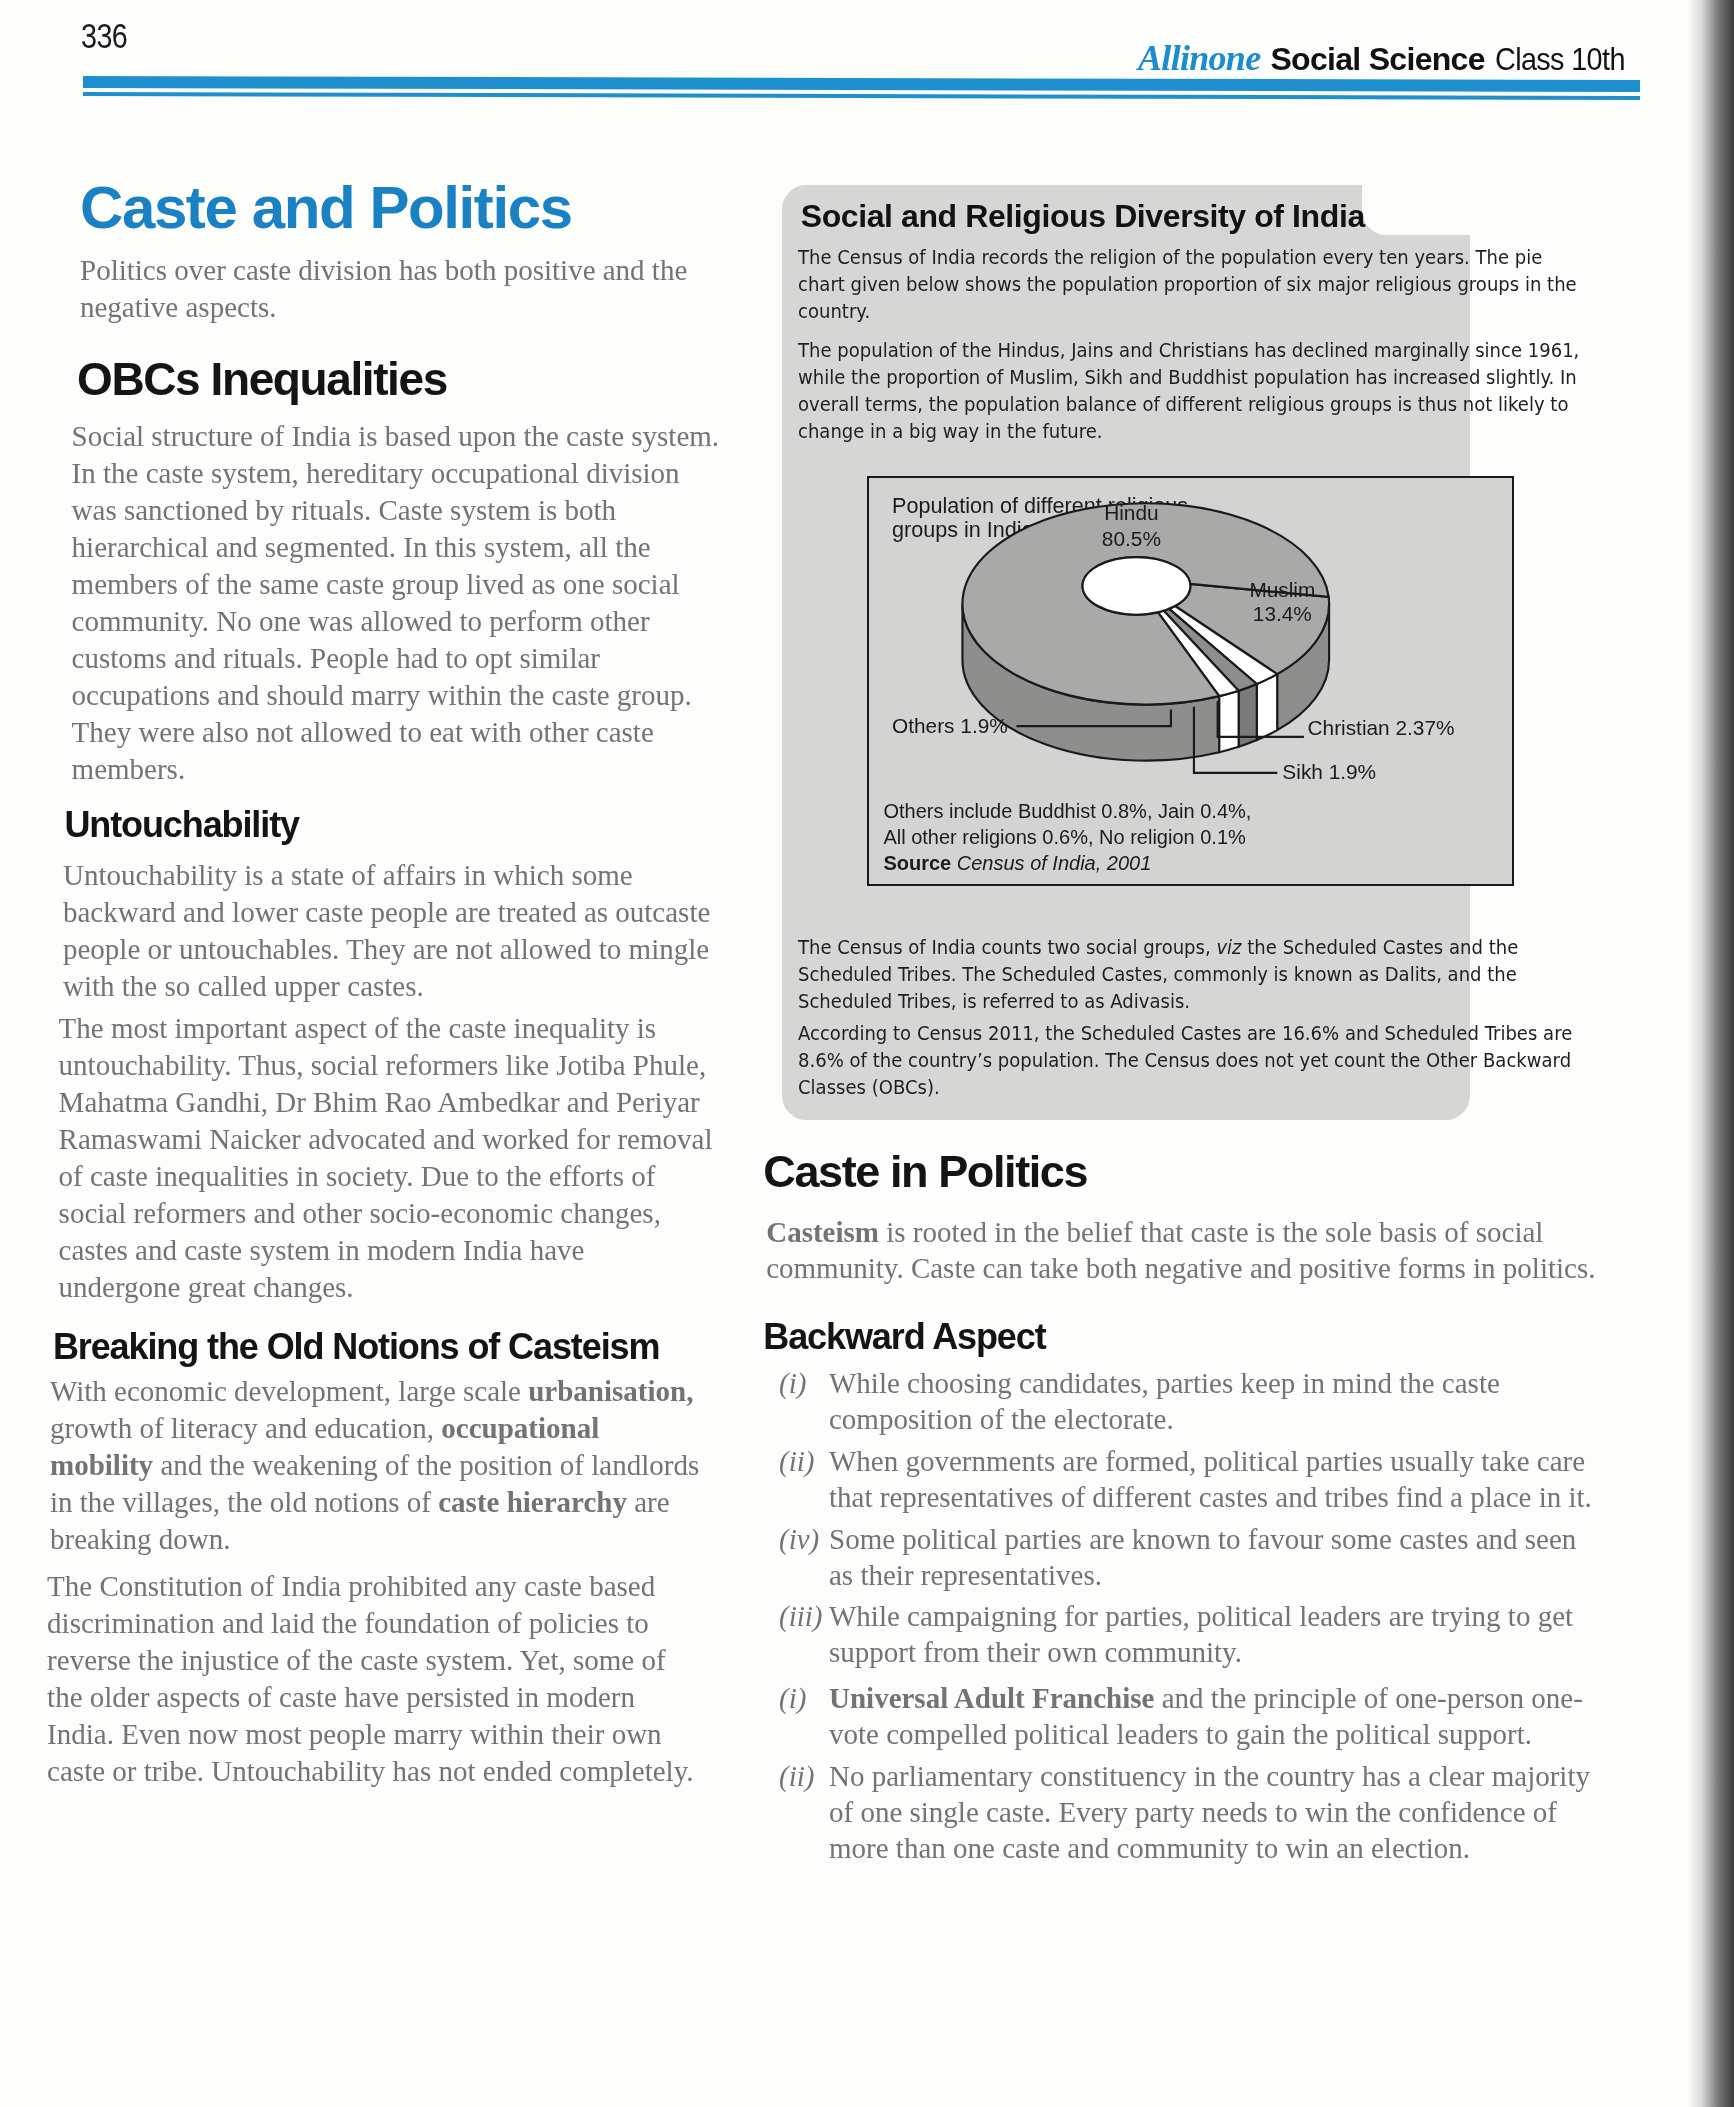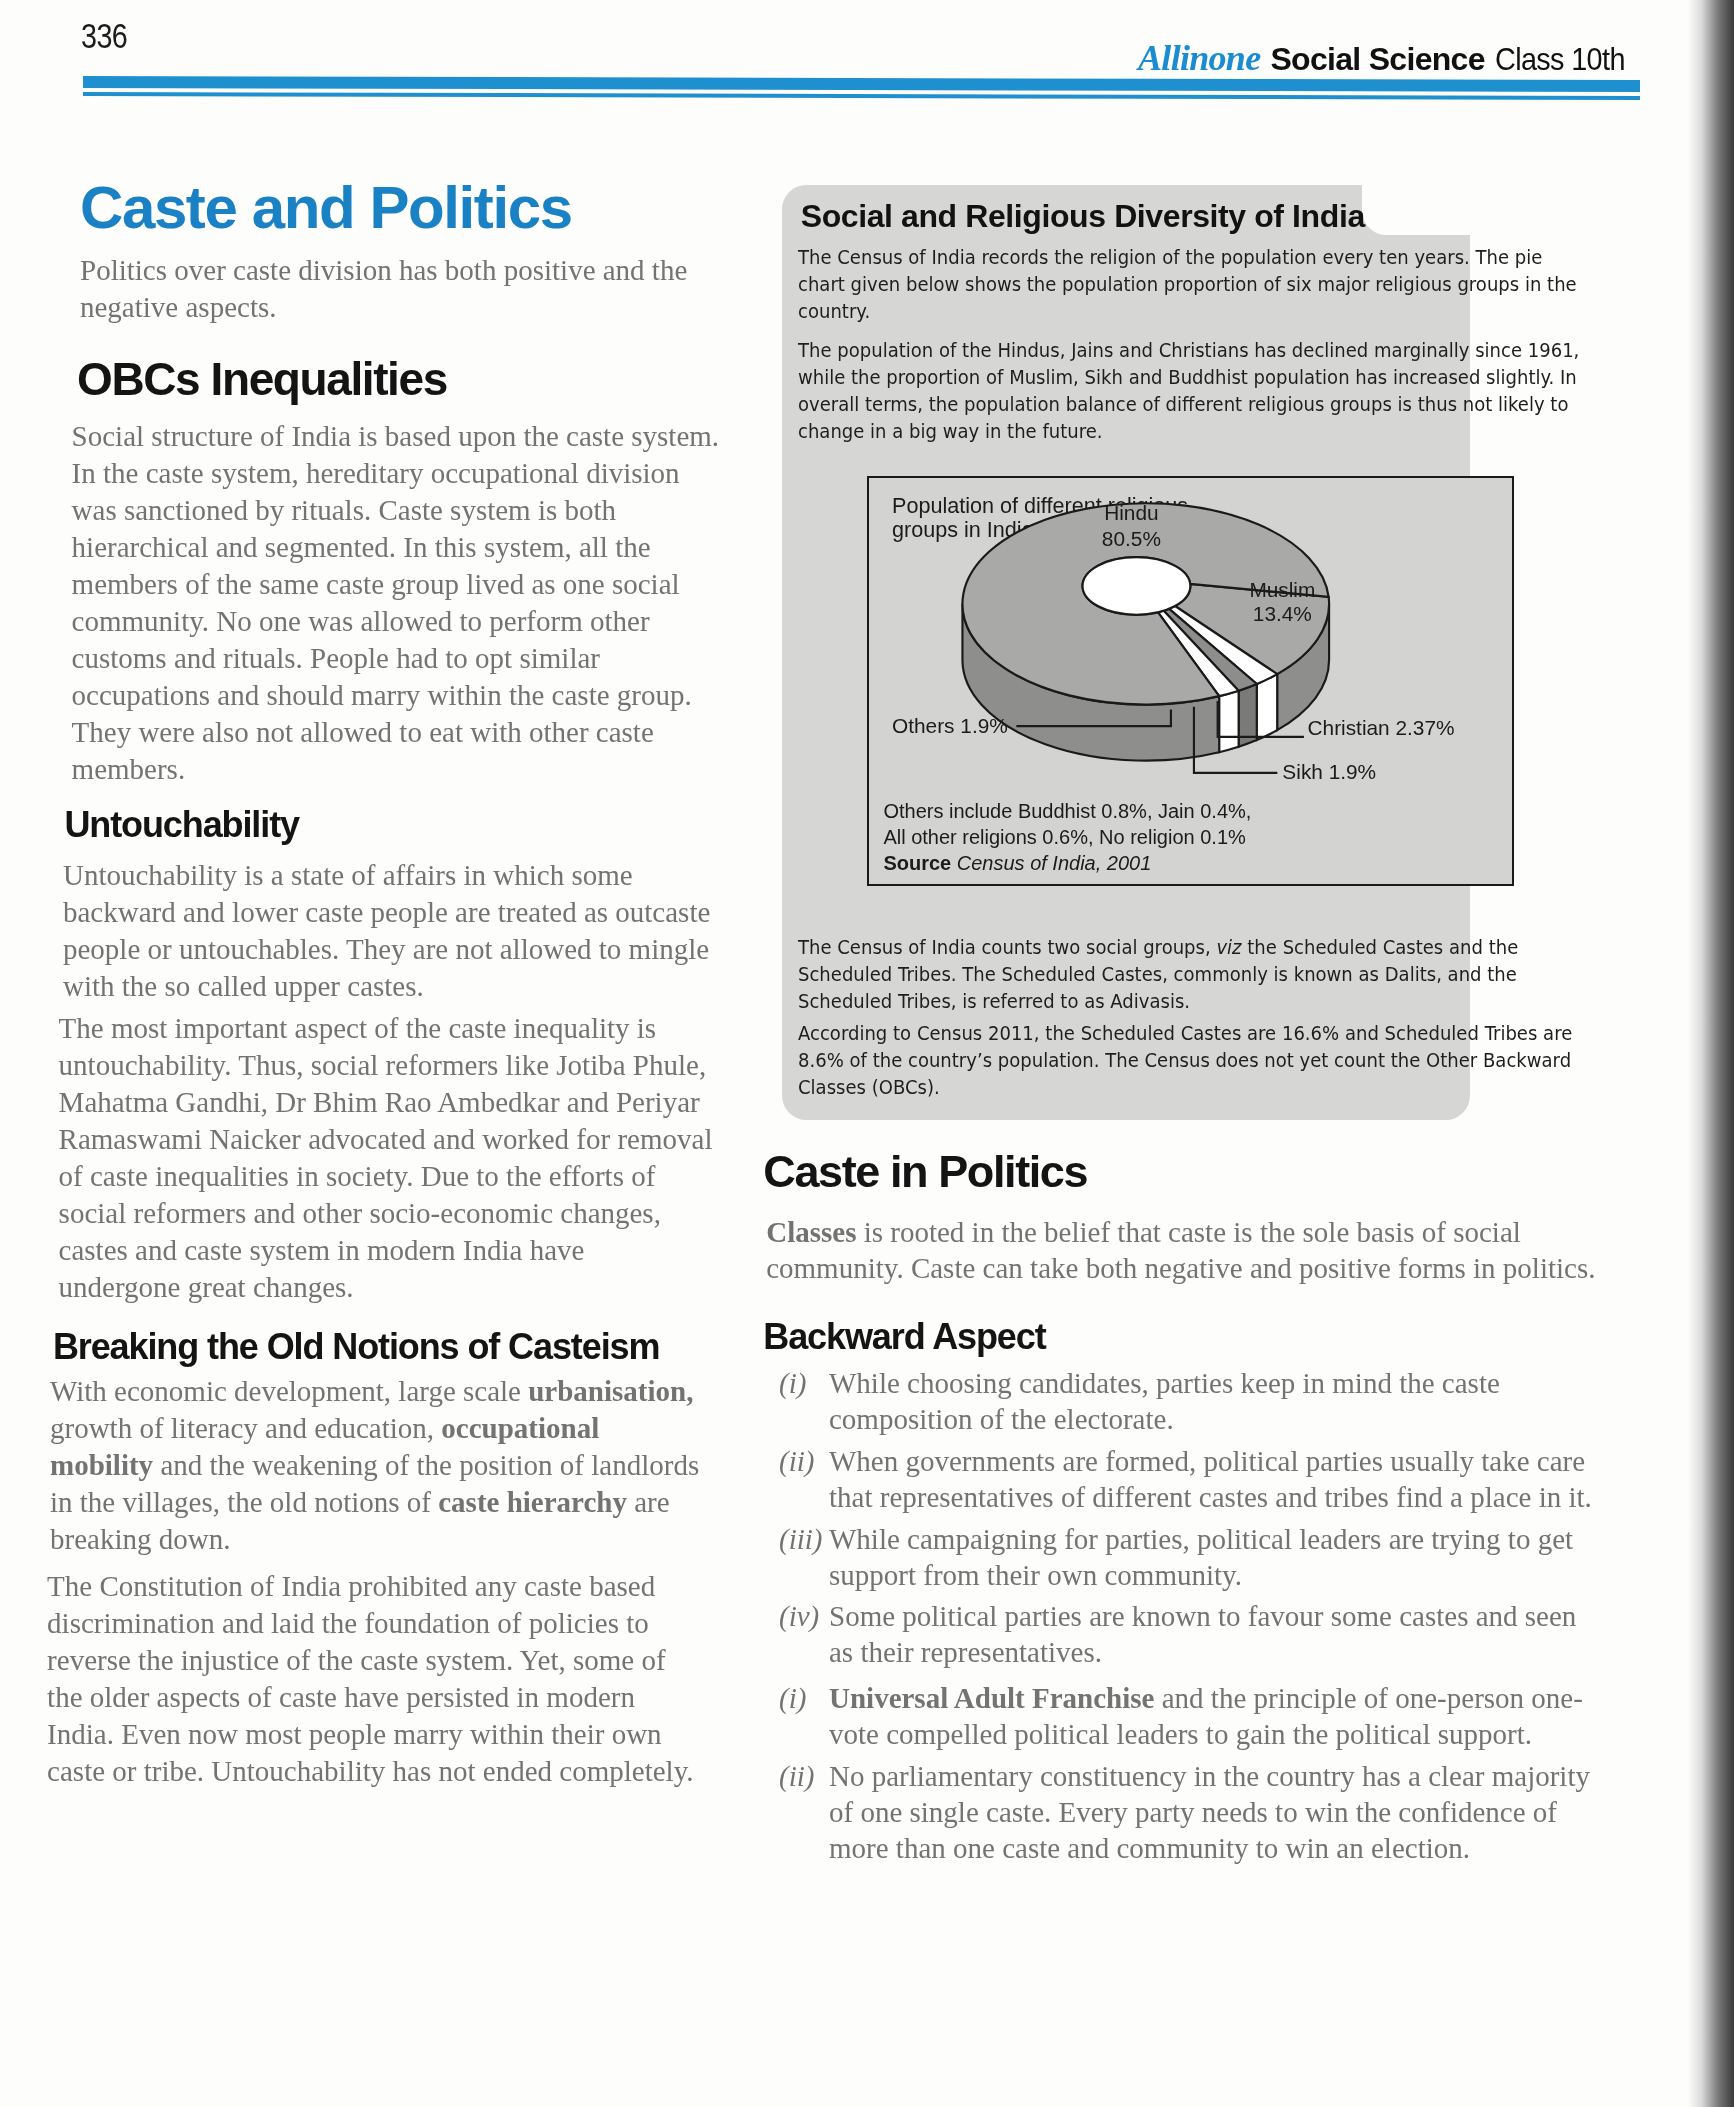--- a/index.html
+++ b/index.html
@@ -118,39 +118,39 @@
     <div class="chart-note" style="top:348px;text-align:center;">All other religions 0.6%, No religion 0.1%</div>
     <div class="chart-note" style="top:374px;"><b>Source</b> <i>Census of India, 2001</i></div>
   </div>
 
   <div class="box-para" style="top:749px;"><span>The Census of India counts two social groups, </span><i>viz</i><span> the Scheduled Castes and the Scheduled Tribes. The Scheduled Castes, commonly is known as Dalits, and the Scheduled Tribes, is referred to as Adivasis.</span></div>
   <div class="box-para" style="top:835px;">According to Census 2011, the Scheduled Castes are 16.6% and Scheduled Tribes are 8.6% of the country’s population. The Census does not yet count the Other Backward Classes (OBCs).</div>
 </div>
 
 <div class="col-right">
   <h2 class="h2" style="font-size:45px; margin-left:4.3px;">Caste in Politics</h2>
-  <p class="para" style="margin-top:20px; margin-left:7.2px; width:834px; font-size:29px; line-height:36px;"><b>Classes</b><span> is rooted in the belief that caste is the sole basis of social community. Caste can take both negative and positive forms in politics.</span></p>
+  <p class="para" style="margin-top:20px; margin-left:7.2px; width:834px; font-size:29px; line-height:36px;"><b>Casteism</b><span> is rooted in the belief that caste is the sole basis of social community. Caste can take both negative and positive forms in politics.</span></p>
 
   <h3 class="h3" style="margin-top:33px; margin-left:4.3px;">Backward Aspect</h3>
   <div class="list" style="margin-top:10px;" id="neg-list">
       <div class="list-item para">
         <span class="list-num">(i)</span>
         <span class="list-text"><span>While choosing candidates, parties keep in mind the caste composition of the electorate.</span></span>
       </div>
       <div class="list-item para">
         <span class="list-num">(ii)</span>
         <span class="list-text"><span>When governments are formed, political parties usually take care that representatives of different castes and tribes find a place in it.</span></span>
       </div>
       <div class="list-item para">
+        <span class="list-num">(iv)</span>
+        <span class="list-text"><span>Some political parties are known to favour some castes and seen as their representatives.</span></span>
+      </div>
+      <div class="list-item para">
         <span class="list-num">(iii)</span>
         <span class="list-text"><span>While campaigning for parties, political leaders are trying to get support from their own community.</span></span>
-      </div>
-      <div class="list-item para">
-        <span class="list-num">(iv)</span>
-        <span class="list-text"><span>Some political parties are known to favour some castes and seen as their representatives.</span></span>
       </div>
     </div>
 
   <div class="list" style="margin-top:10px;" id="pos-list">
       <div class="list-item para">
         <span class="list-num">(i)</span>
         <span class="list-text"><b>Universal Adult Franchise</b><span> and the principle of one-person one-vote compelled political leaders to gain the political support.</span></span>
       </div>
       <div class="list-item para">
         <span class="list-num">(ii)</span>

